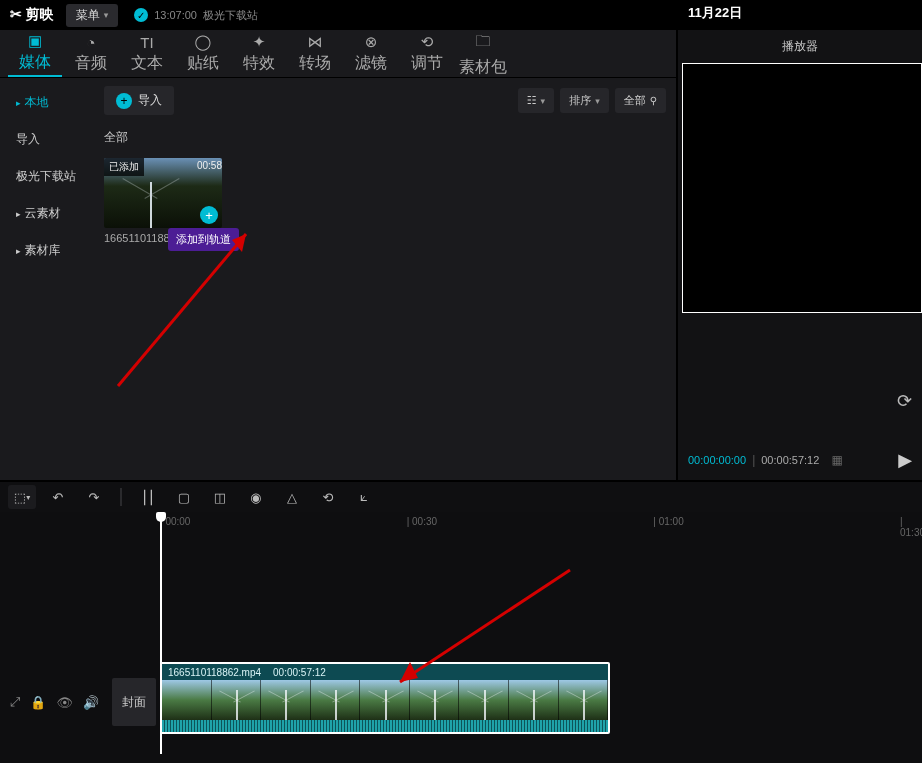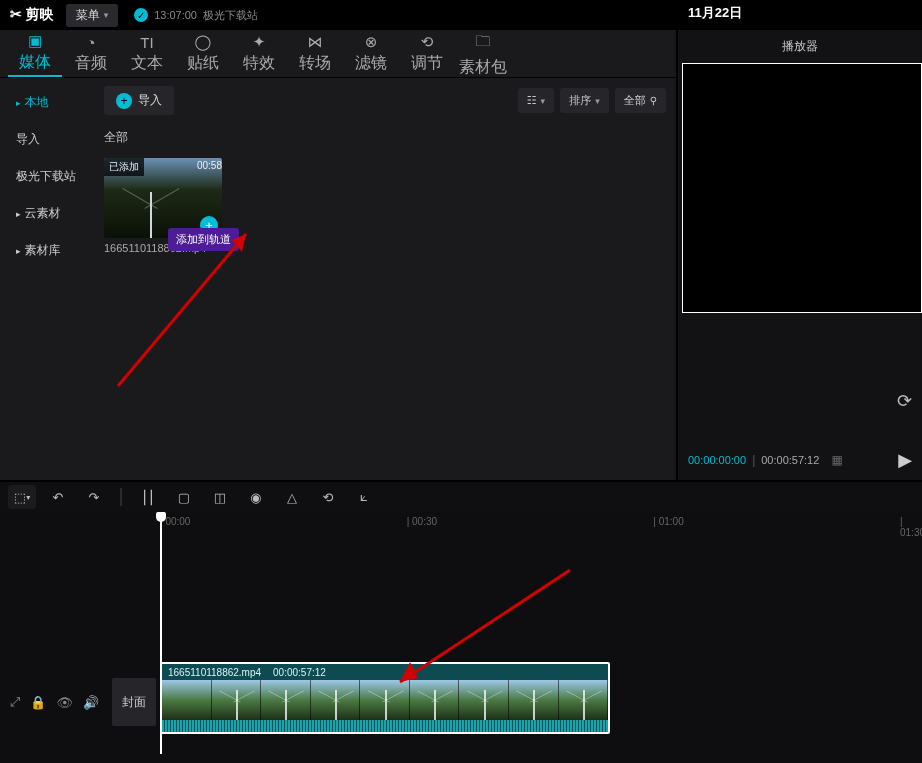--- a/index.html
+++ b/index.html
@@ -79,21 +79,21 @@
     display: flex; align-items: center; justify-content: center; color:#000; font-size: 12px; line-height:1;
   }
   .view-controls { display: flex; gap: 6px; }
   .vc-btn { background: #26262a; padding: 5px 9px; border-radius: 3px; display:flex; align-items:center; gap:4px; color:#ccc; font-size:11px;}
   .all-label { margin-top: 14px; color: #ccc; }
 
   .thumb-card {
     margin-top: 12px; width: 118px; position: relative;
   }
   .thumb-img {
-    width: 118px; height: 80px; background: linear-gradient(to bottom, #6a90b5 0%, #1d2a16 40%, #0b1007 100%);
+    width: 118px; height: 70px; background: linear-gradient(to bottom, #6a90b5 0%, #1d2a16 40%, #0b1007 100%);
     border-radius: 2px; position: relative; overflow: hidden;
   }
   .thumb-tower {
     position:absolute; left:46px; bottom:0; width:2px; height:46px; background:#cfd8dc;
   }
   .thumb-tower::before, .thumb-tower::after {
     content:''; position:absolute; top:6px; width:40px; height:1px; background:#cfd8dc55;
   }
   .thumb-tower::before { left:-30px; transform: rotate(30deg);}
   .thumb-tower::after { left:-8px; transform: rotate(-30deg);}

